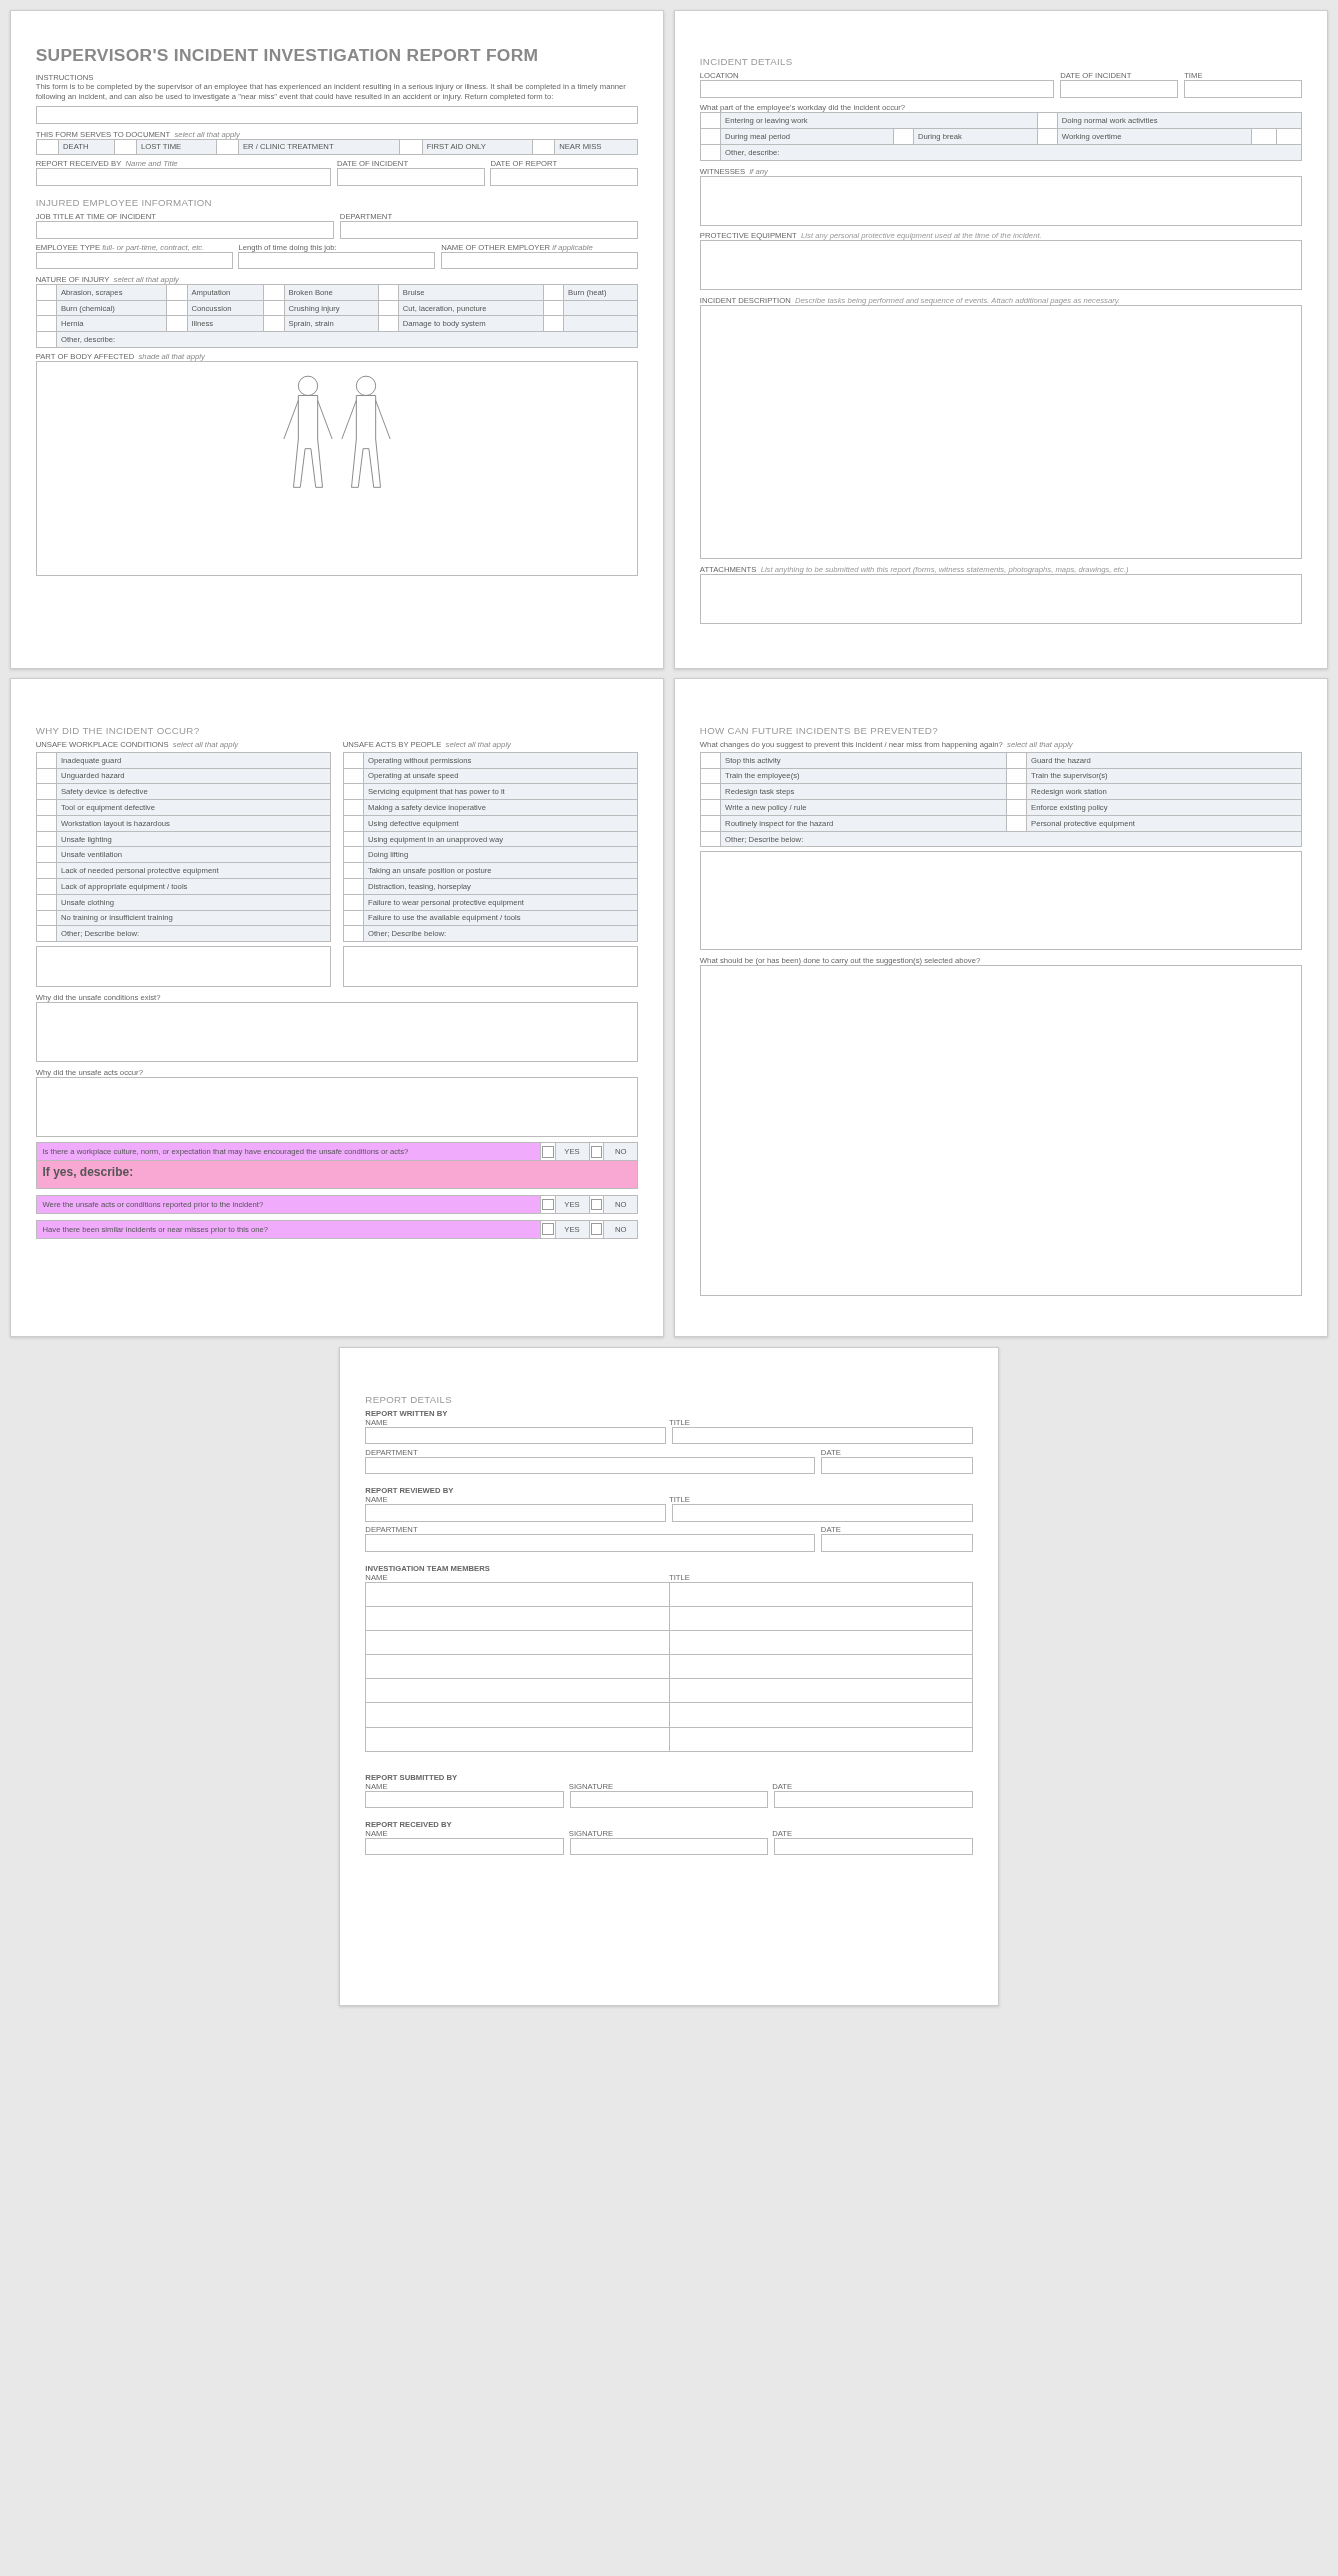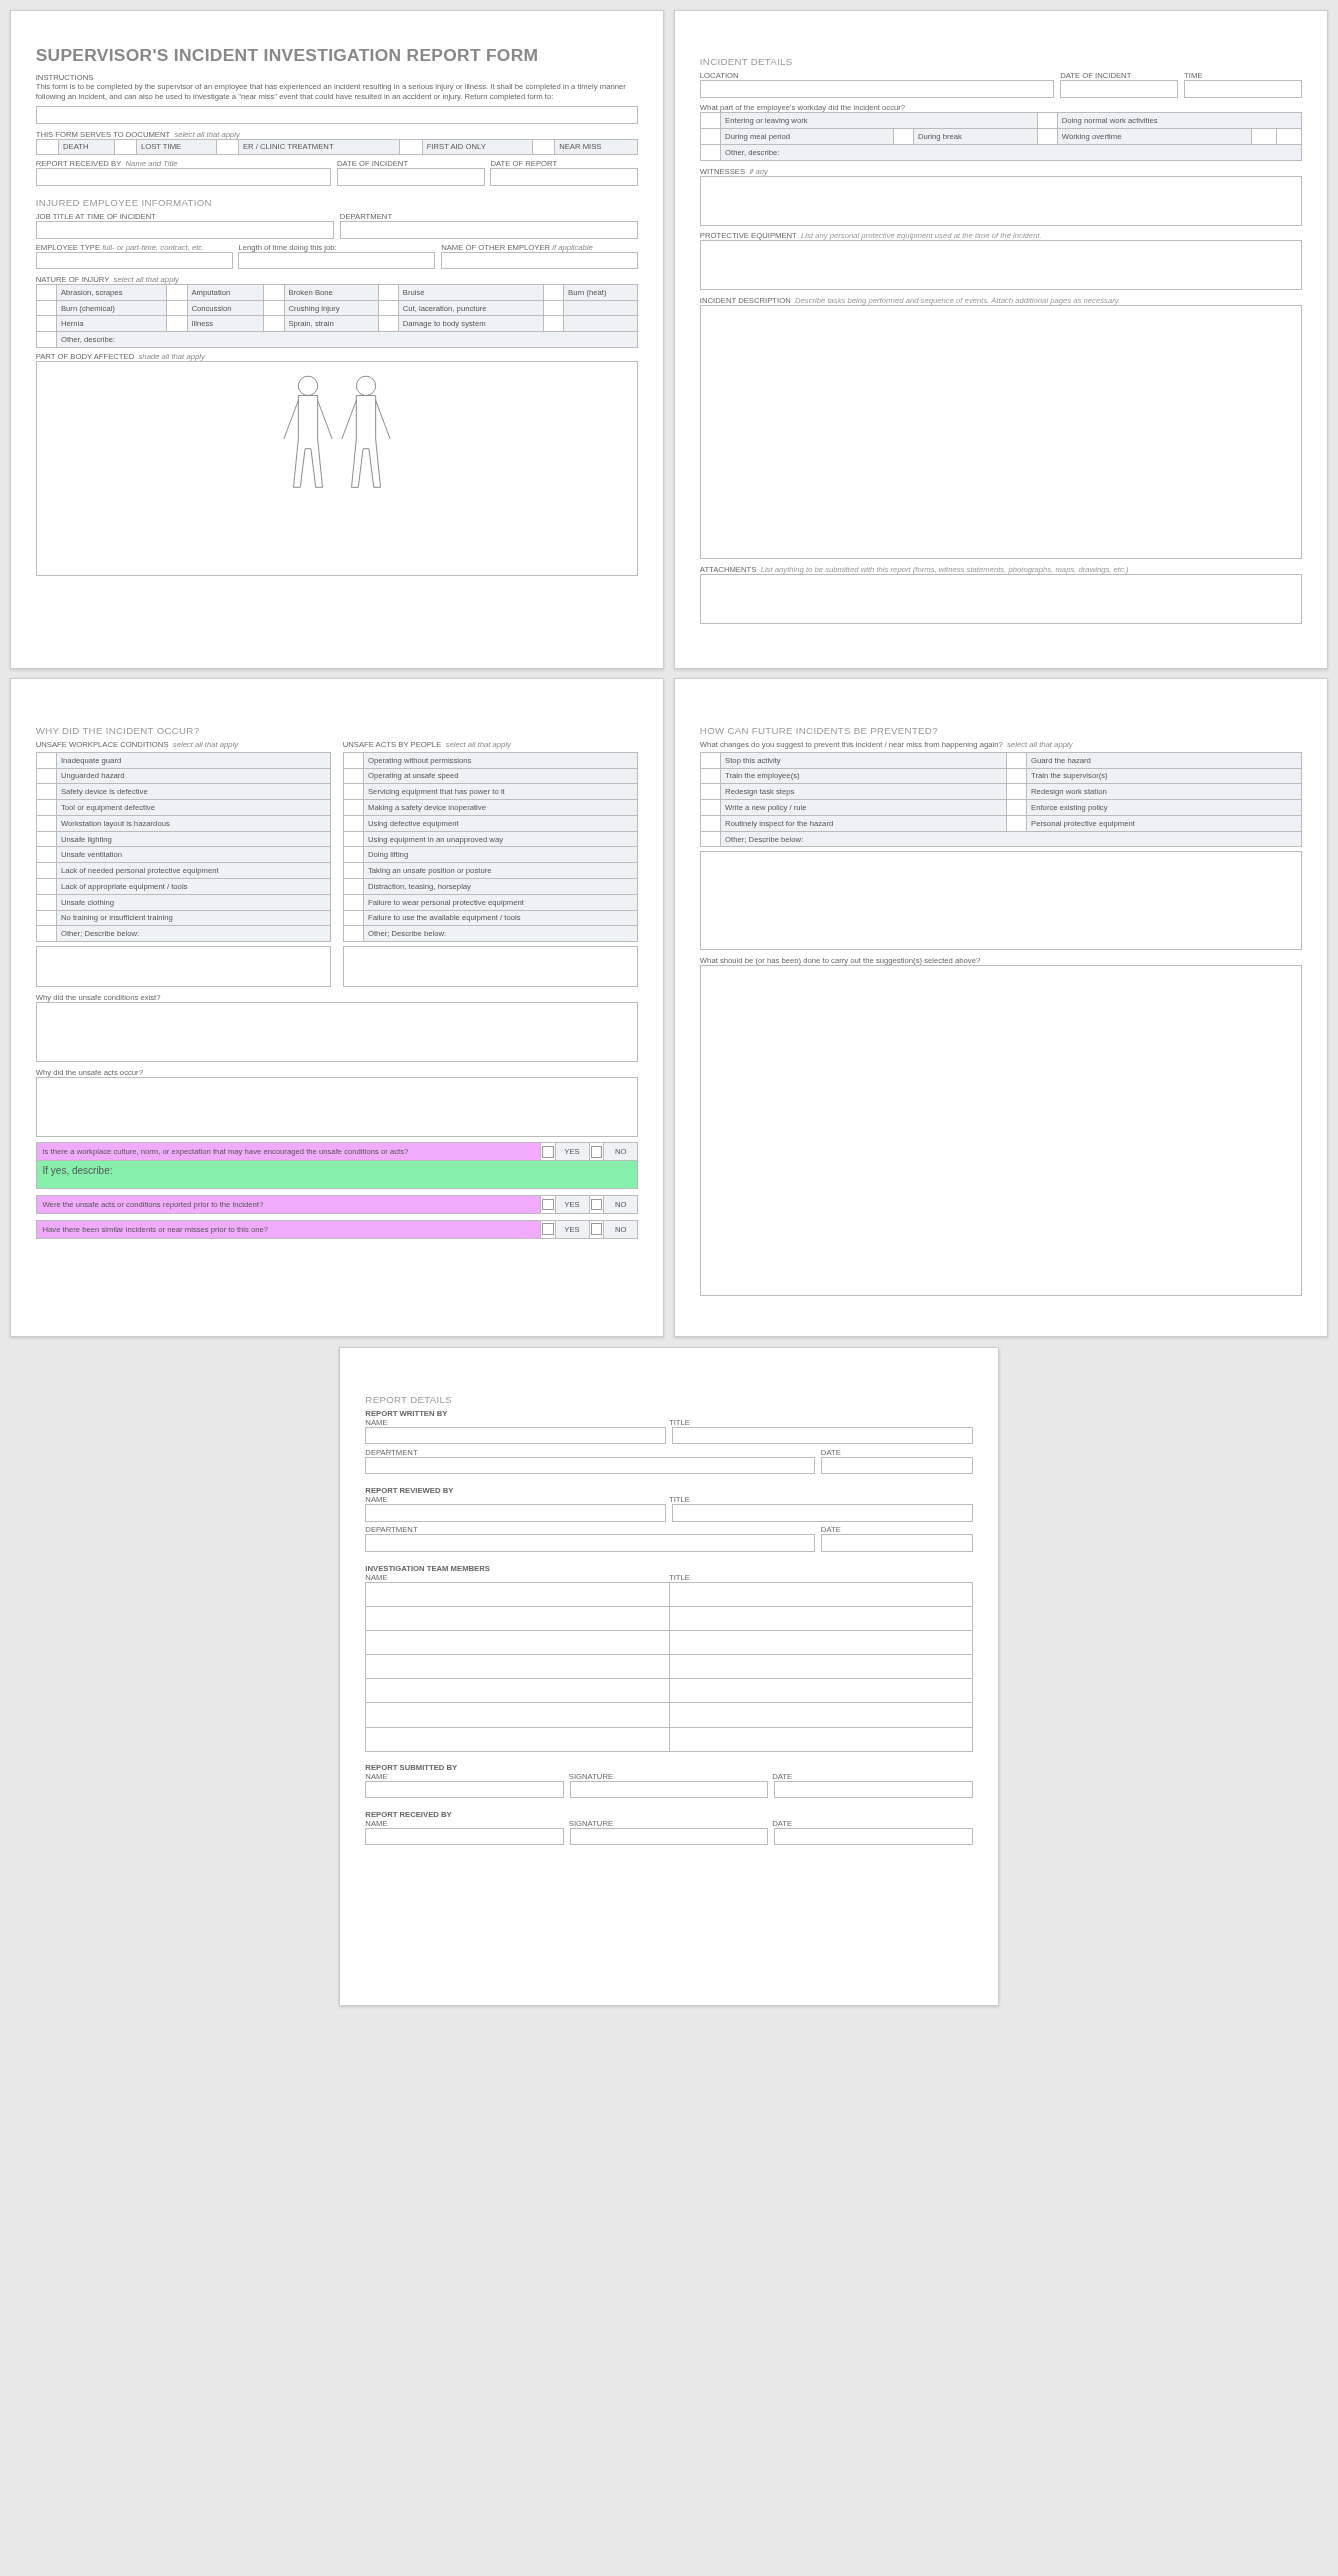--- a/index.html
+++ b/index.html
@@ -26,21 +26,21 @@
 .body-outline{border:1px solid #bbb;display:flex;justify-content:center;align-items:center;height:213px;}
 svg.human{width:116px;height:194px;stroke:#888;fill:none;stroke-width:1;}
 .split-cols{display:flex;gap:11.6px;}
 .split-cols>div{flex:1;}
 .subhead{font-size:7.7px;color:#666;margin-bottom:2.9px;}
 .inline-note{font-style:italic;color:#999;font-size:7.7px;}
 .yesno-row{display:flex;align-items:stretch;border:1px solid #bbb;margin-top:5.8px;}
 .yesno-row .q{flex:1;padding:3.9px 5.8px;font-size:7.7px;background:#f0abfc;}
 .yesno-row .cb{width:13.6px;border-left:1px solid #bbb;display:flex;align-items:center;justify-content:center;}
 .yesno-row .ans{width:33px;border-left:1px solid #bbb;display:flex;align-items:center;justify-content:center;font-size:7.7px;background:#eef1f5;}
-.ifyes{border:1px solid #bbb;border-top:none;padding:3.9px 5.8px;font-size:10px;background:#86efac;min-height:19.4px;}
+.ifyes{border:1px solid #bbb;border-top:none;padding:3.9px 5.8px;font-size:12px;background:#f9a8d4;min-height:19.4px;font-weight:bold;}
 .label-row{display:flex;justify-content:space-between;}
 </style>
 </head>
 <body>
 
 <div class="pages-grid">
 
 <div class="page">
  <h1 class="title">SUPERVISOR'S INCIDENT INVESTIGATION REPORT FORM</h1>
  <div class="label">INSTRUCTIONS</div>
@@ -502,21 +502,21 @@
               <td></td>
               <td></td>
             </tr>
             <tr>
               <td></td>
               <td></td>
             </tr>
           </tbody>
         </table>
 
-  <div class="label small-gap" style="font-weight:bold;margin-top:11px;">REPORT SUBMITTED BY</div>
+  <div class="label small-gap" style="font-weight:bold;margin-top:21px;">REPORT SUBMITTED BY</div>
   <div class="label-row">
           <span class="label" style="width:33%;">NAME</span>
           <span class="label" style="width:33%;">SIGNATURE</span>
           <span class="label" style="width:33%;">DATE</span>
         </div>
   <div class="row">
           <div class="col input-box"></div>
           <div class="col input-box"></div>
           <div class="col input-box"></div>
         </div>

